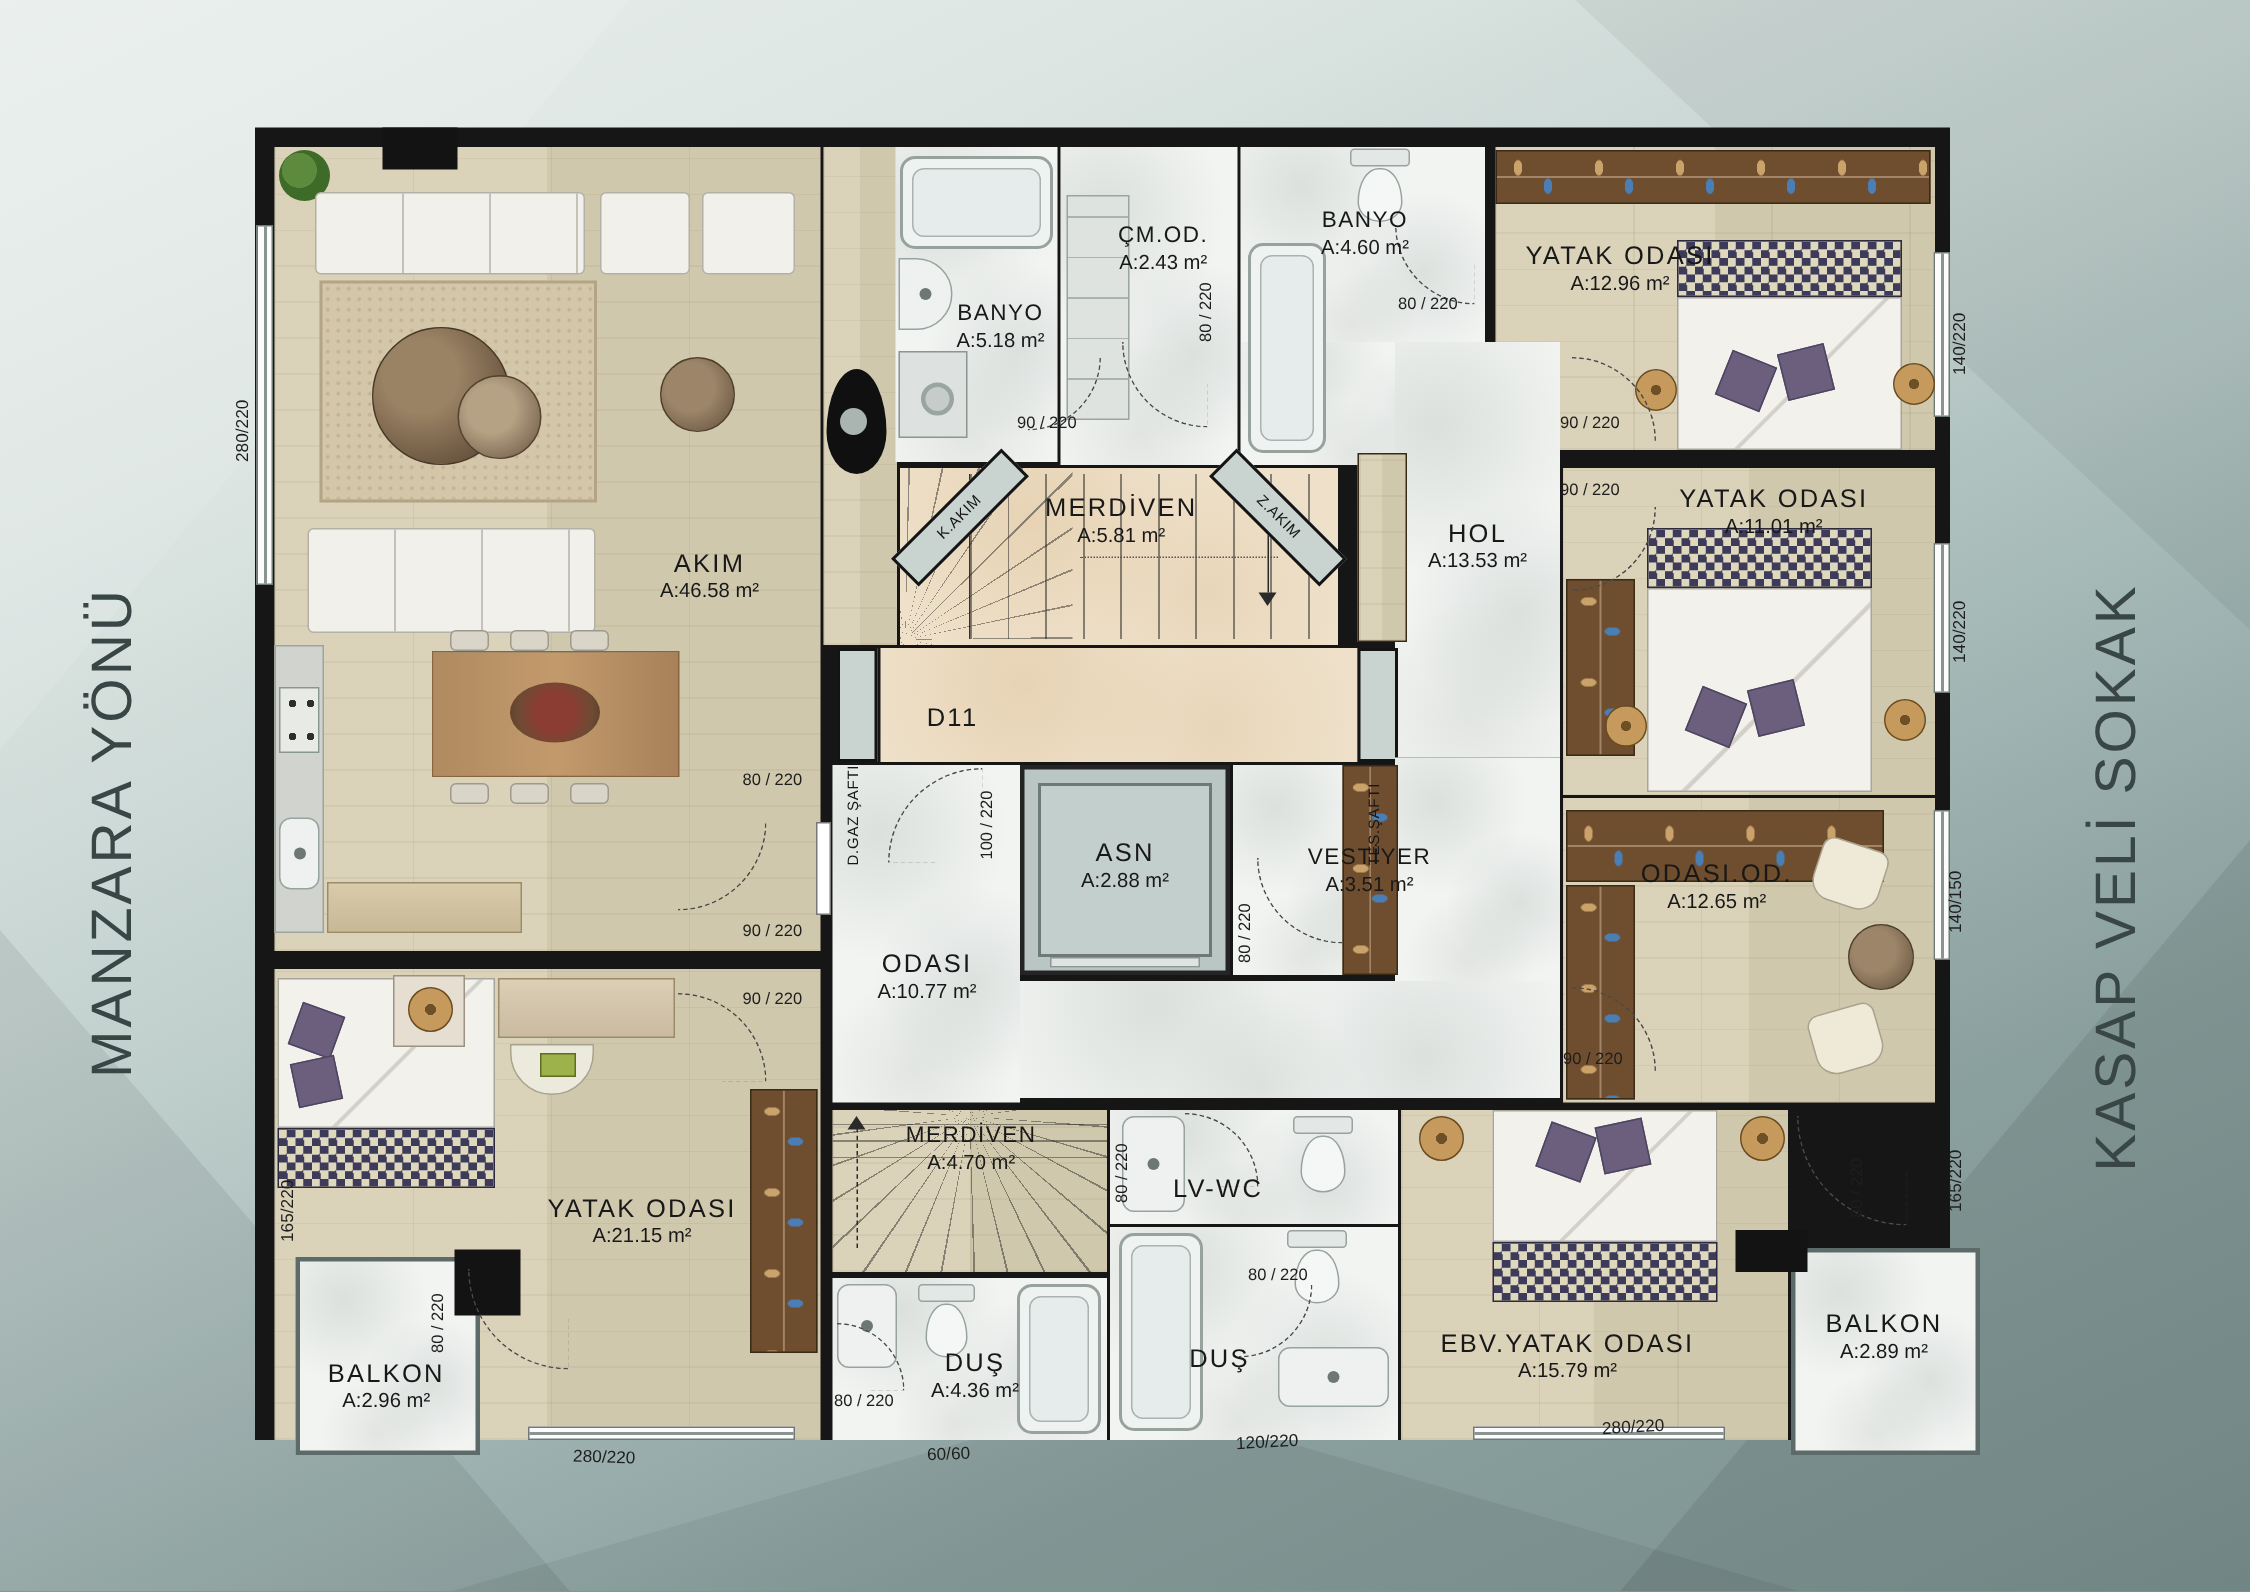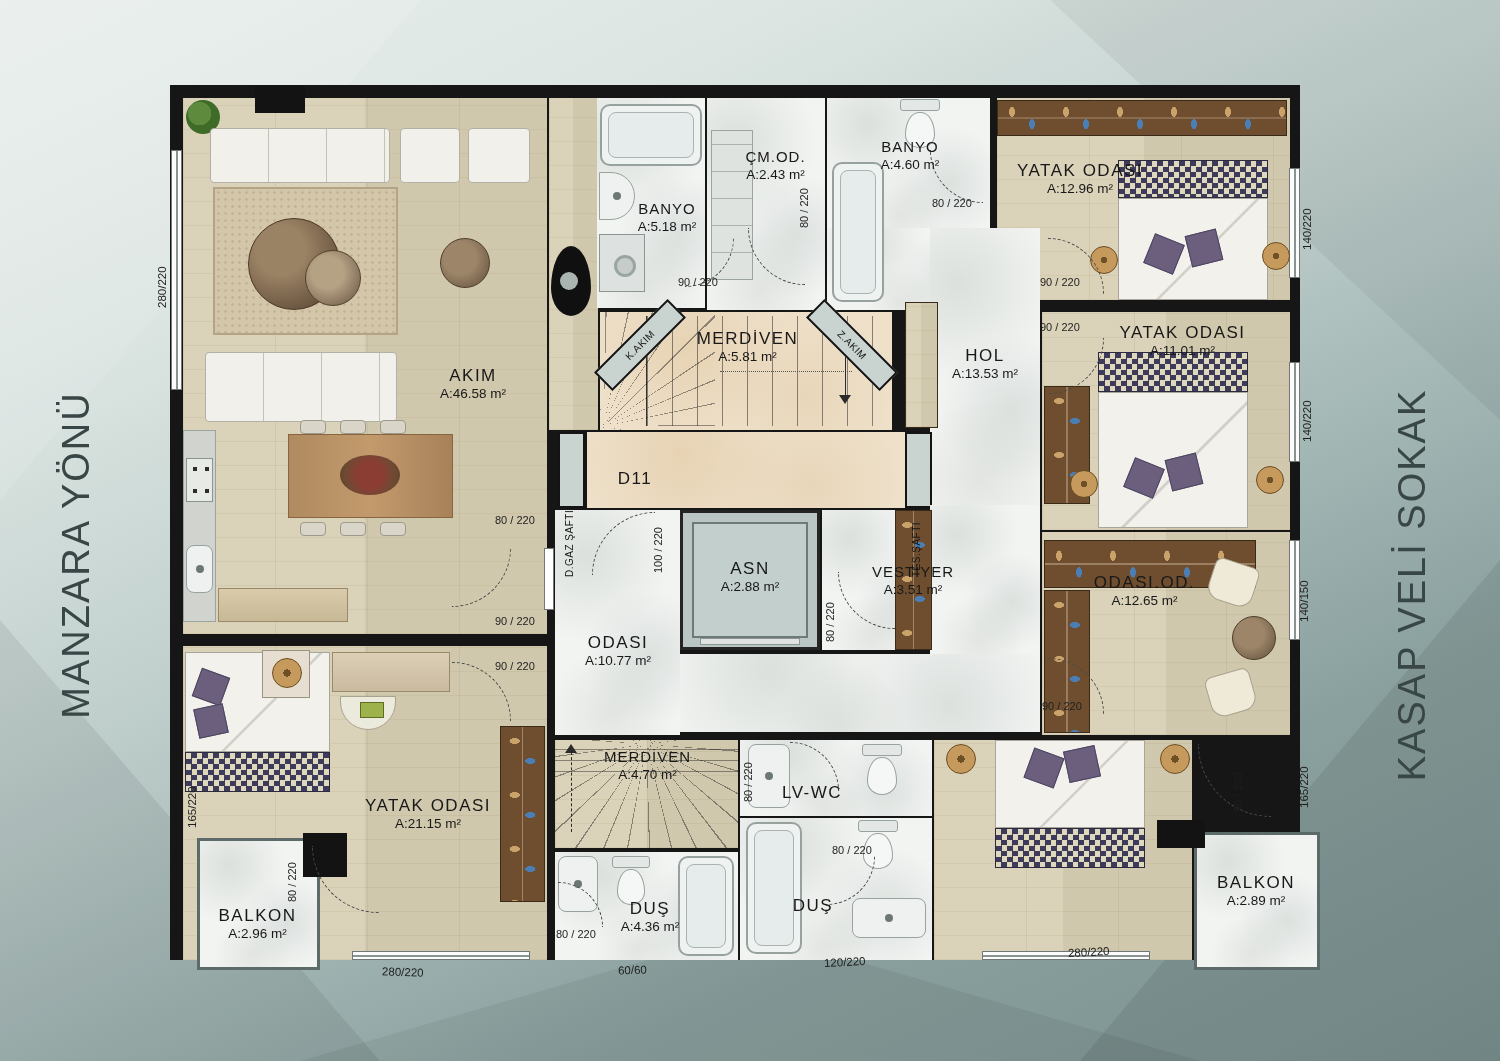--- a/index.html
+++ b/index.html
@@ -329,20 +329,24 @@
   <div class="rname">BALKON</div>
   <div class="rarea">A:2.96 m²</div>
 </div>
 <div class="rlabel" style="left:600px;top:898px;width:100px;">
   <div class="rname">DUŞ</div>
   <div class="rarea">A:4.36 m²</div>
 </div>
 <div class="rlabel" style="left:768px;top:895px;width:90px;">
   <div class="rname">DUŞ</div>
 </div>
+<div class="rlabel" style="left:935px;top:885px;width:220px;">
+  <div class="rname">EBV.YATAK ODASI</div>
+  <div class="rarea">A:15.79 m²</div>
+</div>
 <div class="rlabel" style="left:1196px;top:872px;width:120px;">
   <div class="rname">BALKON</div>
   <div class="rarea">A:2.89 m²</div>
 </div>
 
 <div class="doorlbl" style="left:678px;top:276px;">90 / 220</div>
 <div class="doorlbl v" style="left:798px;top:176px;height:52px;">80 / 220</div>
 <div class="doorlbl" style="left:932px;top:197px;">80 / 220</div>
 <div class="doorlbl" style="left:1040px;top:276px;">90 / 220</div>
 <div class="doorlbl" style="left:1040px;top:321px;">90 / 220</div>

